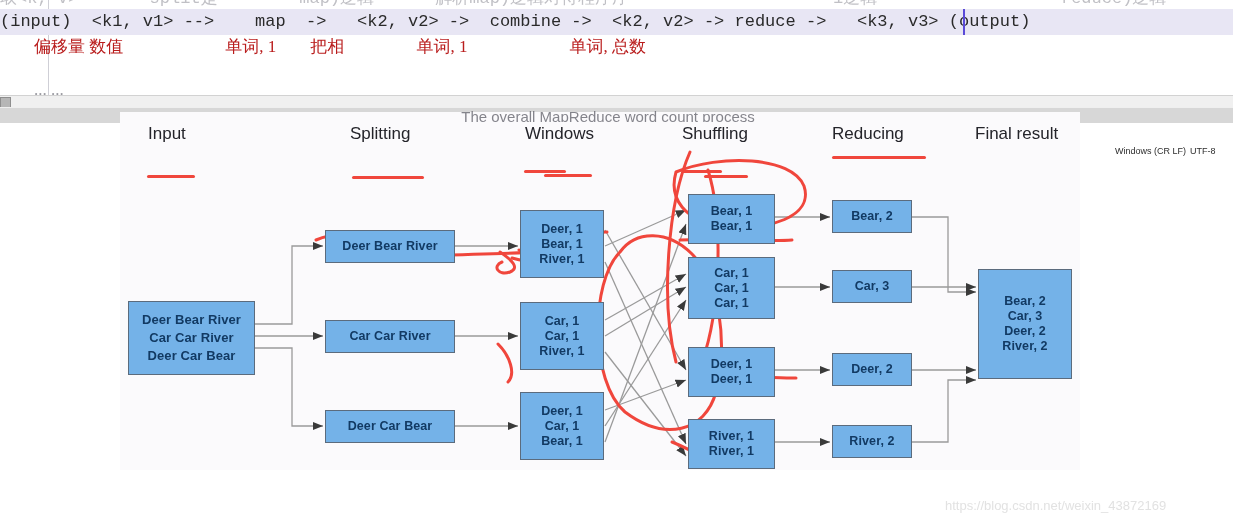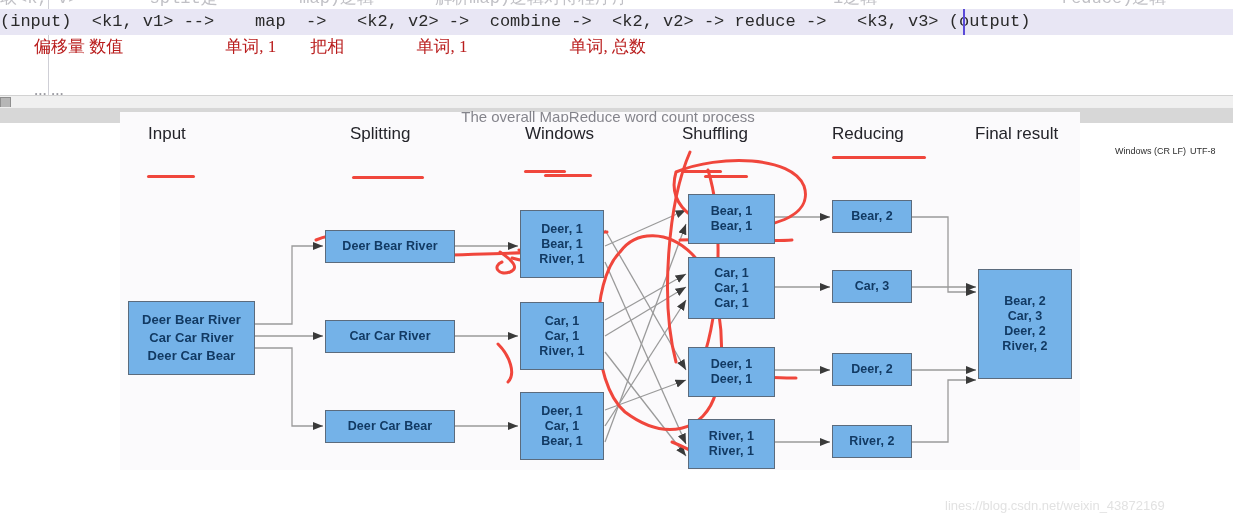--- a/index.html
+++ b/index.html
@@ -250,13 +250,13 @@
 
   <div class="node" style="left:858px;top:157px;width:94px;height:110px;">
     <span class="ln">Bear, 2</span>
     <span class="ln">Car, 3</span>
     <span class="ln">Deer, 2</span>
     <span class="ln">River, 2</span>
   </div>
 
 </div>
 
-<div id="watermark">lines://blog.csdn.net/weixin_43872169</div>
+<div id="watermark">https://blog.csdn.net/weixin_43872169</div>
 
 </body></html>

